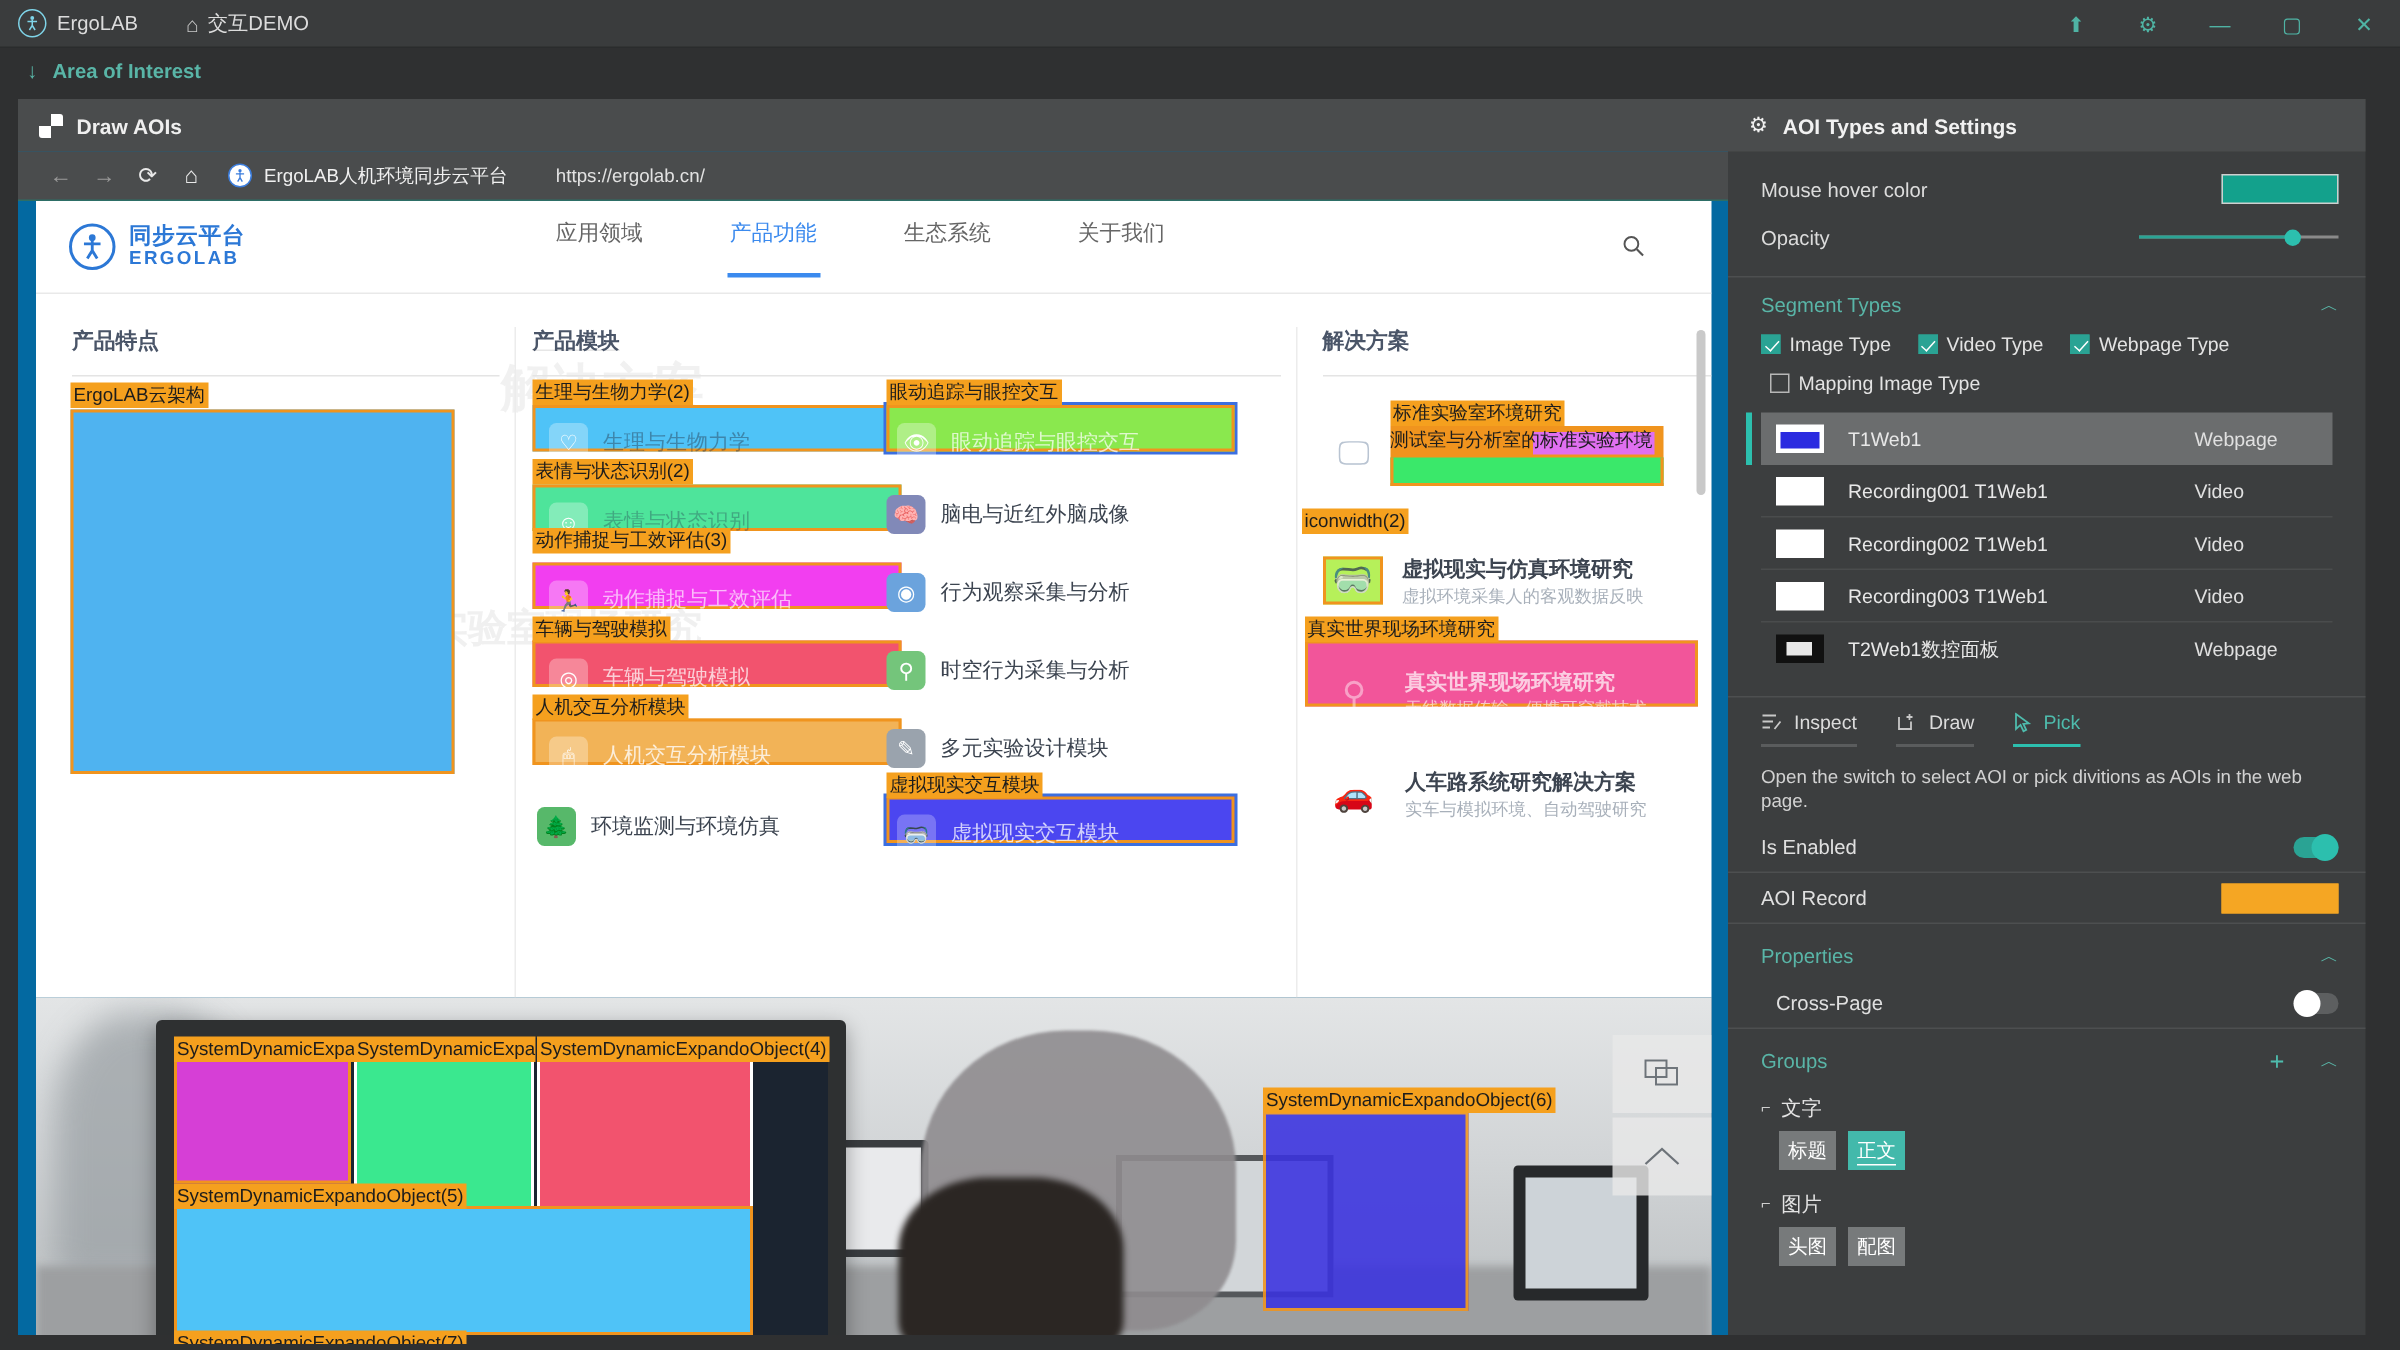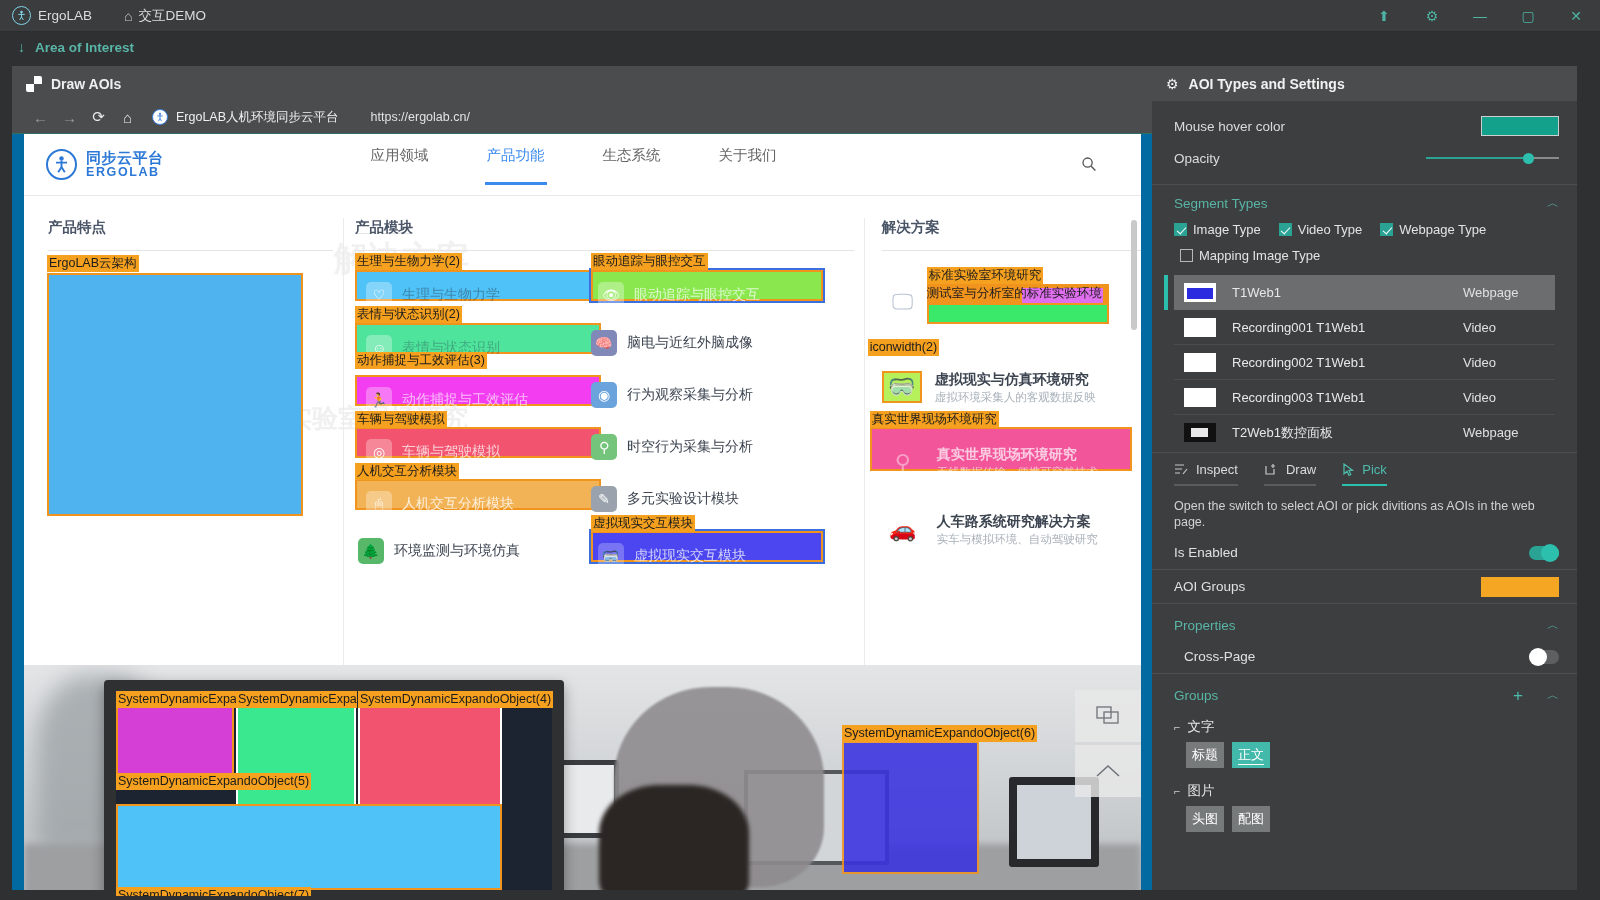--- a/index.html
+++ b/index.html
@@ -184,21 +184,21 @@
   .segrow{display:flex;align-items:center;height:35px;border-bottom:1px solid #4a4c4d;position:relative;padding-left:10px;}
   .segrow.sel{background:#6b6d6e;border-bottom:none;}
   .segrow.sel:before{content:"";position:absolute;left:-10px;top:0;bottom:0;width:4px;background:#2cbfae;}
   .thumb{width:32px;height:19px;background:#fff;flex:none;margin-right:16px;position:relative;overflow:hidden;}
   .thumb.web1:after{content:"";position:absolute;left:3px;top:5px;right:3px;bottom:3px;background:#2b2be0;}
   .thumb.web2{background:#111;}
   .thumb.web2:after{content:"";position:absolute;left:7px;top:5px;width:17px;height:9px;background:#e8e8e8;}
   .segname{color:#e8e8e8;font-size:13px;flex:1;}
   .segtype{color:#e0e0e0;font-size:13px;width:92px;}
 
-  .toolrow{display:flex;align-items:flex-end;gap:26px;padding:9px 22px 0 22px;border-top:1px solid #4d4f50;margin-top:2px;}
+  .toolrow{display:flex;align-items:flex-end;gap:26px;padding:9px 22px 0 22px;border-top:1px solid #4d4f50;margin-top:14px;}
   .tool{display:flex;align-items:center;gap:7px;color:#dcdcdc;font-size:13px;padding-bottom:7px;border-bottom:2px solid #5a5c5d;}
   .tool.active{color:#4ebcad;border-bottom-color:#2cbfae;}
   .hint{color:#d2d2d2;font-size:12.5px;line-height:16px;padding:12px 22px 6px 22px;}
 
   .trow{display:flex;align-items:center;justify-content:space-between;padding:6px 18px 6px 22px;border-bottom:1px solid #4d4f50;height:34px;}
   .trow .lab{color:#e0e0e0;font-size:13.5px;}
   .toggle{width:30px;height:14px;border-radius:8px;background:#2aa394;position:relative;}
   .toggle .kn{position:absolute;right:0;top:-2px;width:18px;height:18px;border-radius:50%;background:#2cbfae;}
   .toggle.off{background:#5d5f60;}
   .toggle.off .kn{left:0;right:auto;background:#fff;}
@@ -492,21 +492,21 @@
 
               <div class="aoi-lbl" style="left:0px;top:-1px;width:120px;overflow:hidden;">SystemDynamicExpandoObject(3)</div>
               <div style="position:absolute;left:0;top:14px;width:118px;height:83px;background:#d63fd6;border:2px solid #f0941e;"></div>
 
               <div class="aoi-lbl" style="left:120px;top:-1px;width:121px;overflow:hidden;">SystemDynamicExpandoObject(2)</div>
               <div style="position:absolute;left:120px;top:14px;width:120px;height:100px;background:#3ae88f;border:2px solid #fff;"></div>
 
               <div class="aoi-lbl" style="left:242px;top:-1px;">SystemDynamicExpandoObject(4)</div>
               <div style="position:absolute;left:242px;top:14px;width:144px;height:100px;background:#f2536e;border:2px solid #fff;"></div>
 
-              <div class="aoi-lbl" style="left:0px;top:81px;">SystemDynamicExpandoObject(5)</div>
+              <div class="aoi-lbl" style="left:0px;top:97px;">SystemDynamicExpandoObject(5)</div>
               <div style="position:absolute;left:0;top:112px;width:386px;height:86px;background:#4fc3f7;border:2px solid #f0941e;"></div>
 
               <div class="aoi-lbl" style="left:0px;top:195px;">SystemDynamicExpandoObject(7)</div>
 
             </div>
           </div>
 
           <div class="aoi-lbl" style="left:818px;top:60px;">SystemDynamicExpandoObject(6)</div>
           <div style="position:absolute;left:818px;top:76px;width:137px;height:133px;background:#3a32e0;border:2px solid #f0941e;opacity:.88;"></div>
 
@@ -629,21 +629,21 @@
 
         <div class="hint">Open the switch to select AOI or pick divitions as AOIs in the web page.</div>
 
         <div class="trow">
           <span class="lab">Is Enabled</span>
           <span class="toggle">
               <i class="kn"></i>
             </span>
         </div>
         <div class="trow">
-          <span class="lab">AOI Groups</span>
+          <span class="lab">AOI Record</span>
           <span class="swatch orange"></span>
         </div>
 
         <div class="sec-title" style="padding-top:13px;">
           <span>Properties</span>
           <span class="chev">︿</span>
         </div>
         <div class="trow" style="padding-left:32px;">
           <span class="lab">Cross-Page</span>
           <span class="toggle off">

